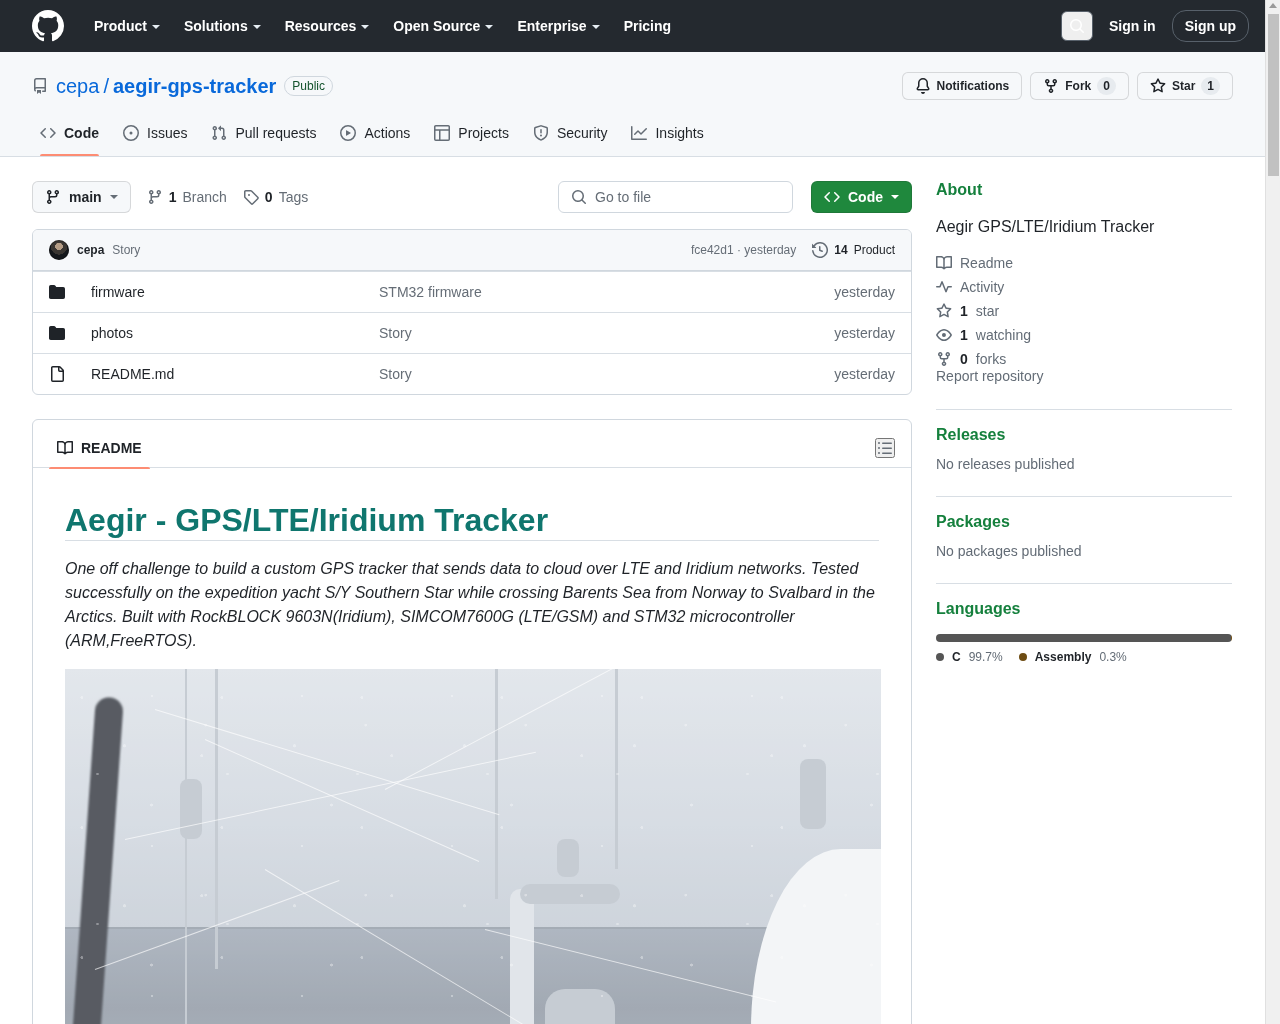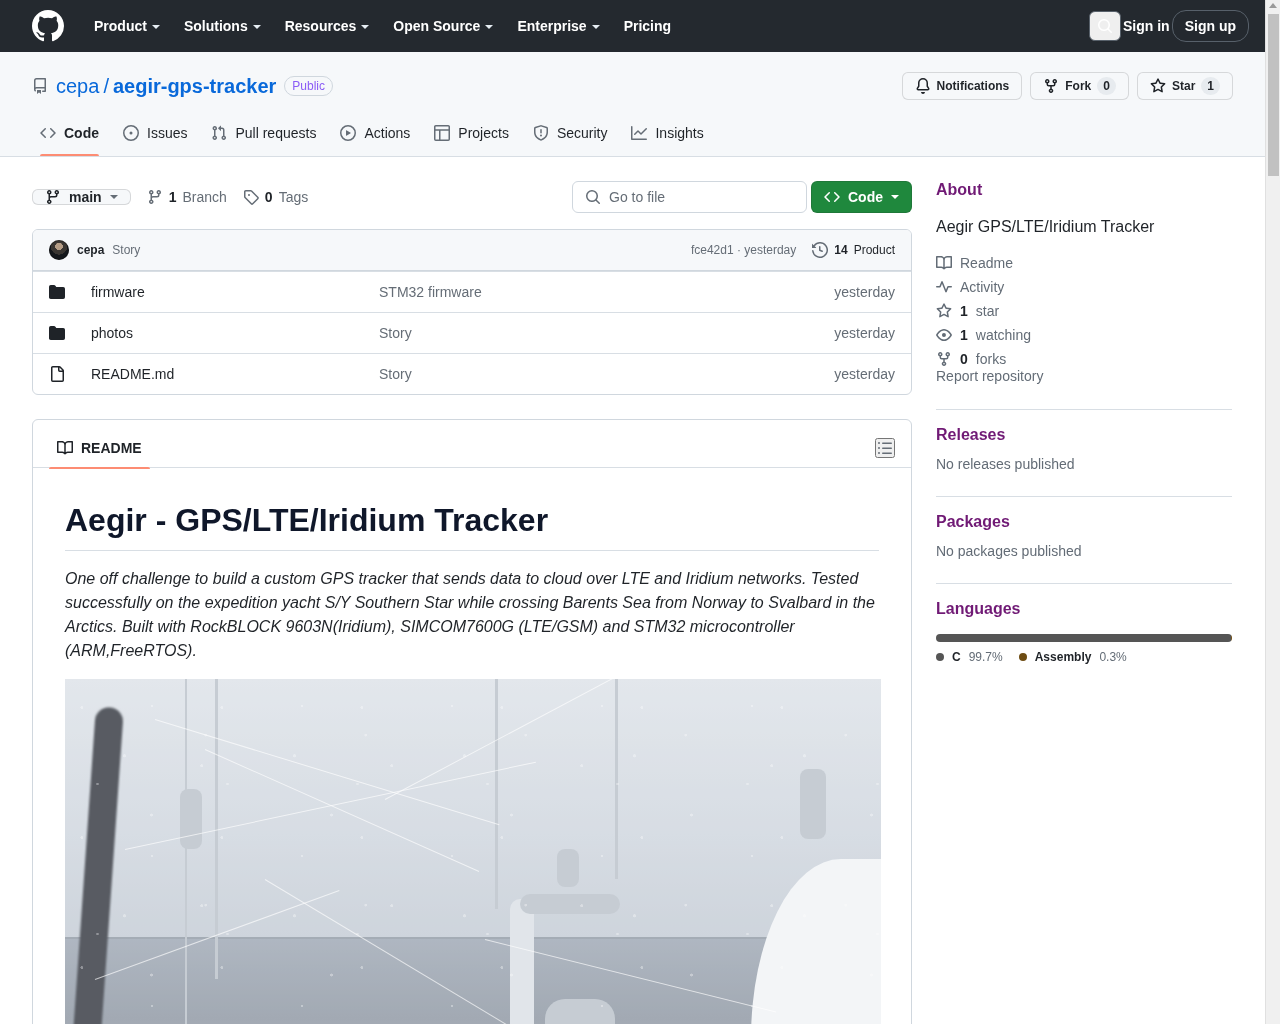--- a/index.html
+++ b/index.html
@@ -32,21 +32,21 @@
     font-size: 14px; font-weight: 600; color: #ffffff;
     padding: 8px 12px; white-space: nowrap;
   }
   .caret-d {
     width: 0; height: 0;
     border-left: 4px solid transparent;
     border-right: 4px solid transparent;
     border-top: 4px solid #e6edf3;
     display: inline-block; margin-top: 2px;
   }
-  .gh-header-right { margin-left: auto; display: flex; align-items: center; gap: 2px; }
+  .gh-header-right { margin-left: auto; display: flex; align-items: center; gap: 16px; }
   .search-btn {
     width: 32px; height: 30px;
     border: 1px solid #57606a; border-radius: 6px;
     display: flex; align-items: center; justify-content: center;
   }
   .signin { font-size: 14px; font-weight: 600; color: #ffffff; }
   .signup {
     font-size: 14px; font-weight: 600; color: #ffffff;
     border: 1px solid #57606a; border-radius: 14px;
     padding: 5px 12px; line-height: 20px;
@@ -59,21 +59,21 @@
     padding: 16px 32px 0 32px;
   }
   .repo-title-row { display: flex; align-items: center; height: 36px; }
   .repo-icon { margin-right: 8px; color: #656d76; display:flex; }
   .repo-owner { font-size: 20px; color: #0969da; }
   .repo-sep { font-size: 20px; color: #0969da; margin: 0 4px; }
   .repo-name { font-size: 20px; color: #0969da; font-weight: 600; text-align: center; }
   .visibility {
     margin-left: 8px;
     font-size: 12px; line-height: 18px;
-    color: #8b5cf6;
+    color: #14532d;
     border: 1px solid #d0d7de; border-radius: 2em;
     padding: 0 7px;
   }
   .repo-actions { margin-left: auto; display: flex; align-items: center; gap: 8px; }
   .btn-sm {
     display: flex; align-items: center; gap: 6px;
     font-size: 12px; font-weight: 600; color: #1f2328;
     background: #f6f8fa;
     border: 1px solid rgba(31,35,40,0.15); border-radius: 6px;
     padding: 4px 12px; height: 28px;
@@ -110,26 +110,26 @@
   .col-main { width: 880px; flex: none; }
   .col-side { width: 296px; flex: none; }
 
   
   .file-toolbar { display: flex; align-items: center; height: 32px; }
   .branch-btn {
     display: flex; align-items: center; gap: 8px;
     border: 1px solid rgba(31,35,40,0.15); border-radius: 6px;
     background: #f6f8fa;
     font-size: 14px; font-weight: 600; color: #1f2328;
-    padding: 5px 12px; height: 16px;
+    padding: 5px 12px; height: 32px;
   }
   .refs-meta { display: flex; align-items: center; gap: 16px; margin-left: 16px; }
   .refs-item { display: flex; align-items: center; gap: 6px; font-size: 14px; color: #656d76; }
   .refs-item b { color: #1f2328; font-weight: 600; }
-  .toolbar-right { margin-left: auto; display: flex; align-items: center; gap: 4px; }
+  .toolbar-right { margin-left: auto; display: flex; align-items: center; gap: 18px; }
   .gotofile {
     display: flex; align-items: center; gap: 8px;
     width: 235px; height: 32px;
     border: 1px solid #d0d7de; border-radius: 6px;
     padding: 0 12px; color: #656d76; font-size: 14px;
     background: #ffffff;
   }
   .code-btn {
     display: flex; align-items: center; gap: 8px;
     background: #1f883d; color: #ffffff;
@@ -201,22 +201,22 @@
     font-size: 14px; font-weight: 600; color: #1f2328;
     height: 40px; position: relative; padding: 0 8px;
   }
   .readme-tab::after {
     content: ""; position: absolute; left: 0; right: 0; bottom: -1px;
     height: 2px; background: #fd8c73; border-radius: 6px 6px 0 0;
   }
   .readme-outline { margin-left: auto; color: #656d76; display:flex; }
   .readme-body { padding: 32px; }
   .readme-h1 {
-    font-size: 32px; font-weight: 600; color: #0f172a;
-    padding-bottom: 10px; border-bottom: 1px solid #d8dee4;
+    font-size: 32px; font-weight: 600; color: #0f766e;
+    border-bottom: 1px solid #d8dee4;
     line-height: 1.25;
   }
   .readme-p {
     margin-top: 16px;
     font-size: 16px; line-height: 1.5; font-style: italic; color: #1f2328;
   }
 
   
   .photo {
     margin-top: 16px; width: 816px; height: 460px;
@@ -249,21 +249,21 @@
       radial-gradient(circle at 35% 48%, #fff 0 1.4px, transparent 1.8px),
       radial-gradient(circle at 58% 18%, #fff 0 1.1px, transparent 1.5px),
       radial-gradient(circle at 72% 62%, #fff 0 1.3px, transparent 1.7px),
       radial-gradient(circle at 88% 33%, #fff 0 1.2px, transparent 1.6px),
       radial-gradient(circle at 25% 70%, #fff 0 1.0px, transparent 1.4px),
       radial-gradient(circle at 48% 85%, #fff 0 1.3px, transparent 1.7px);
     background-size: 140px 130px, 170px 160px, 150px 150px, 190px 140px, 160px 170px, 130px 150px, 180px 160px;
   }
 
   
-  .side-h { font-size: 16px; font-weight: 600; color: #701a75; }
+  .side-h { font-size: 16px; font-weight: 600; color: #15803d; }
   .side-desc { margin-top: 16px; font-size: 16px; color: #1f2328; line-height: 1.5; }
   .side-links { margin-top: 16px; display: flex; flex-direction: column; gap: 8px; }
   .side-link { display: flex; align-items: center; gap: 8px; font-size: 14px; color: #636c76; }
   .side-link b { color: #1f2328; font-weight: 600; }
   .side-link svg { color: #636c76; flex: none; }
   .report { margin-top: 16px; font-size: 14px; color: #636c76; }
   .side-divider { border-top: 1px solid #d8dee4; margin: 24px 0 16px 0; }
   .side-empty { margin-top: 12px; font-size: 14px; color: #636c76; }
   .lang-bar {
     margin-top: 16px; display: flex; height: 8px; border-radius: 6px; overflow: hidden;

